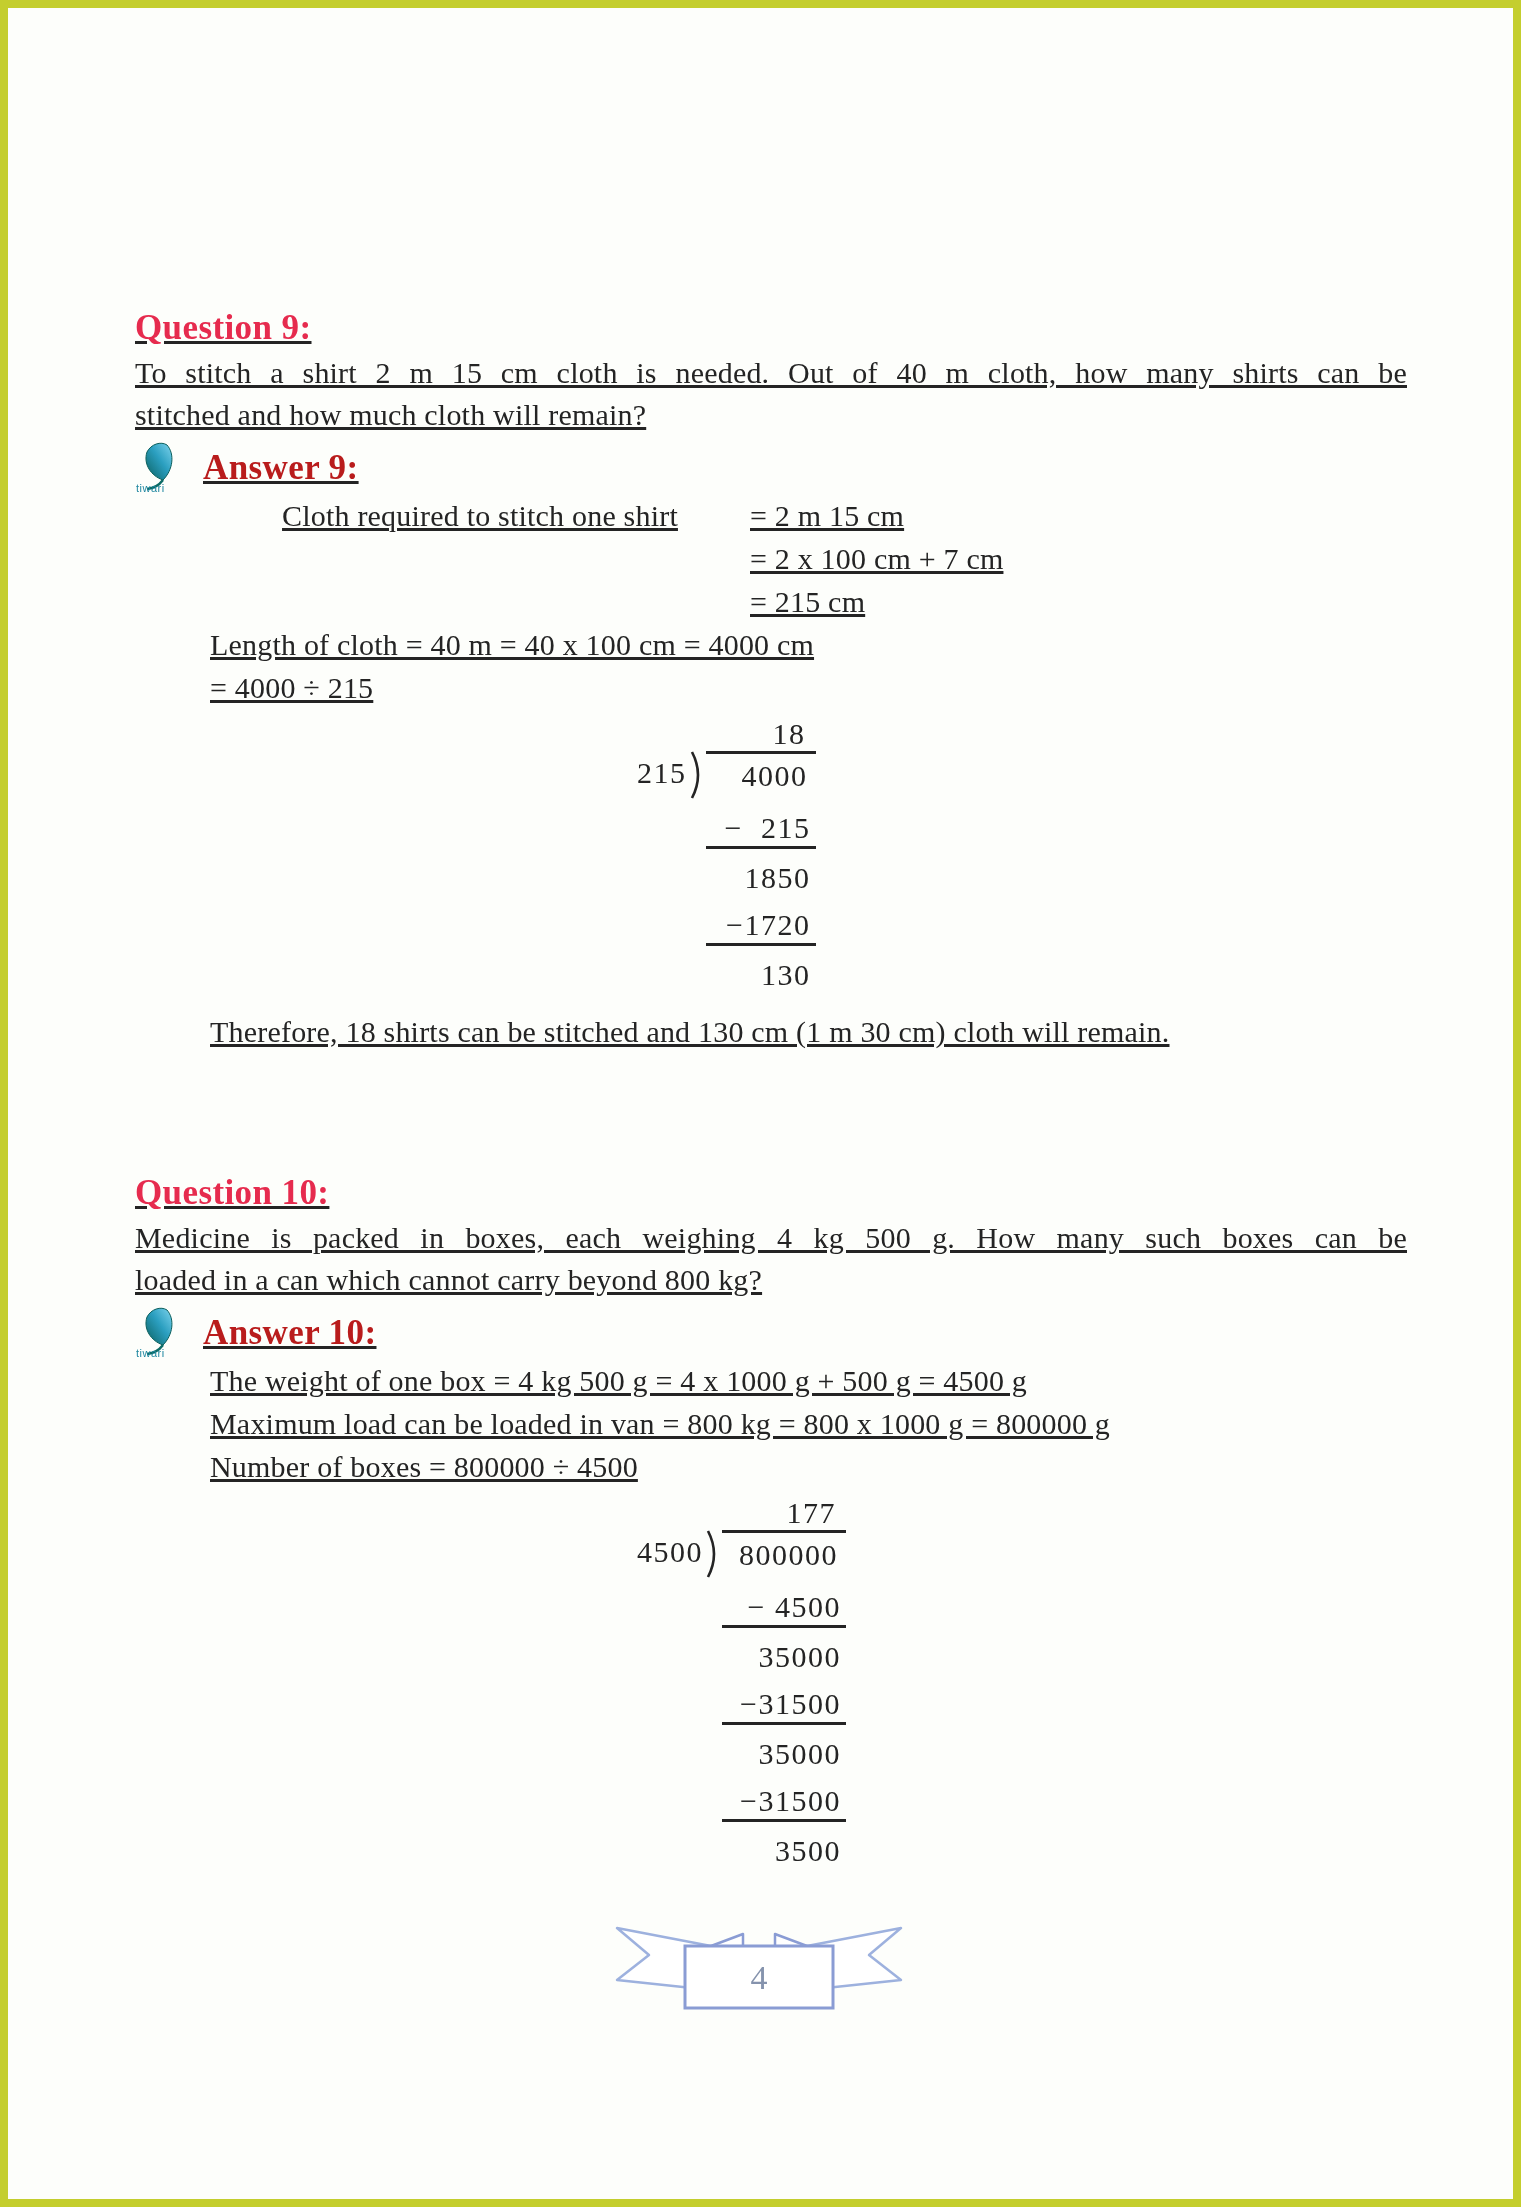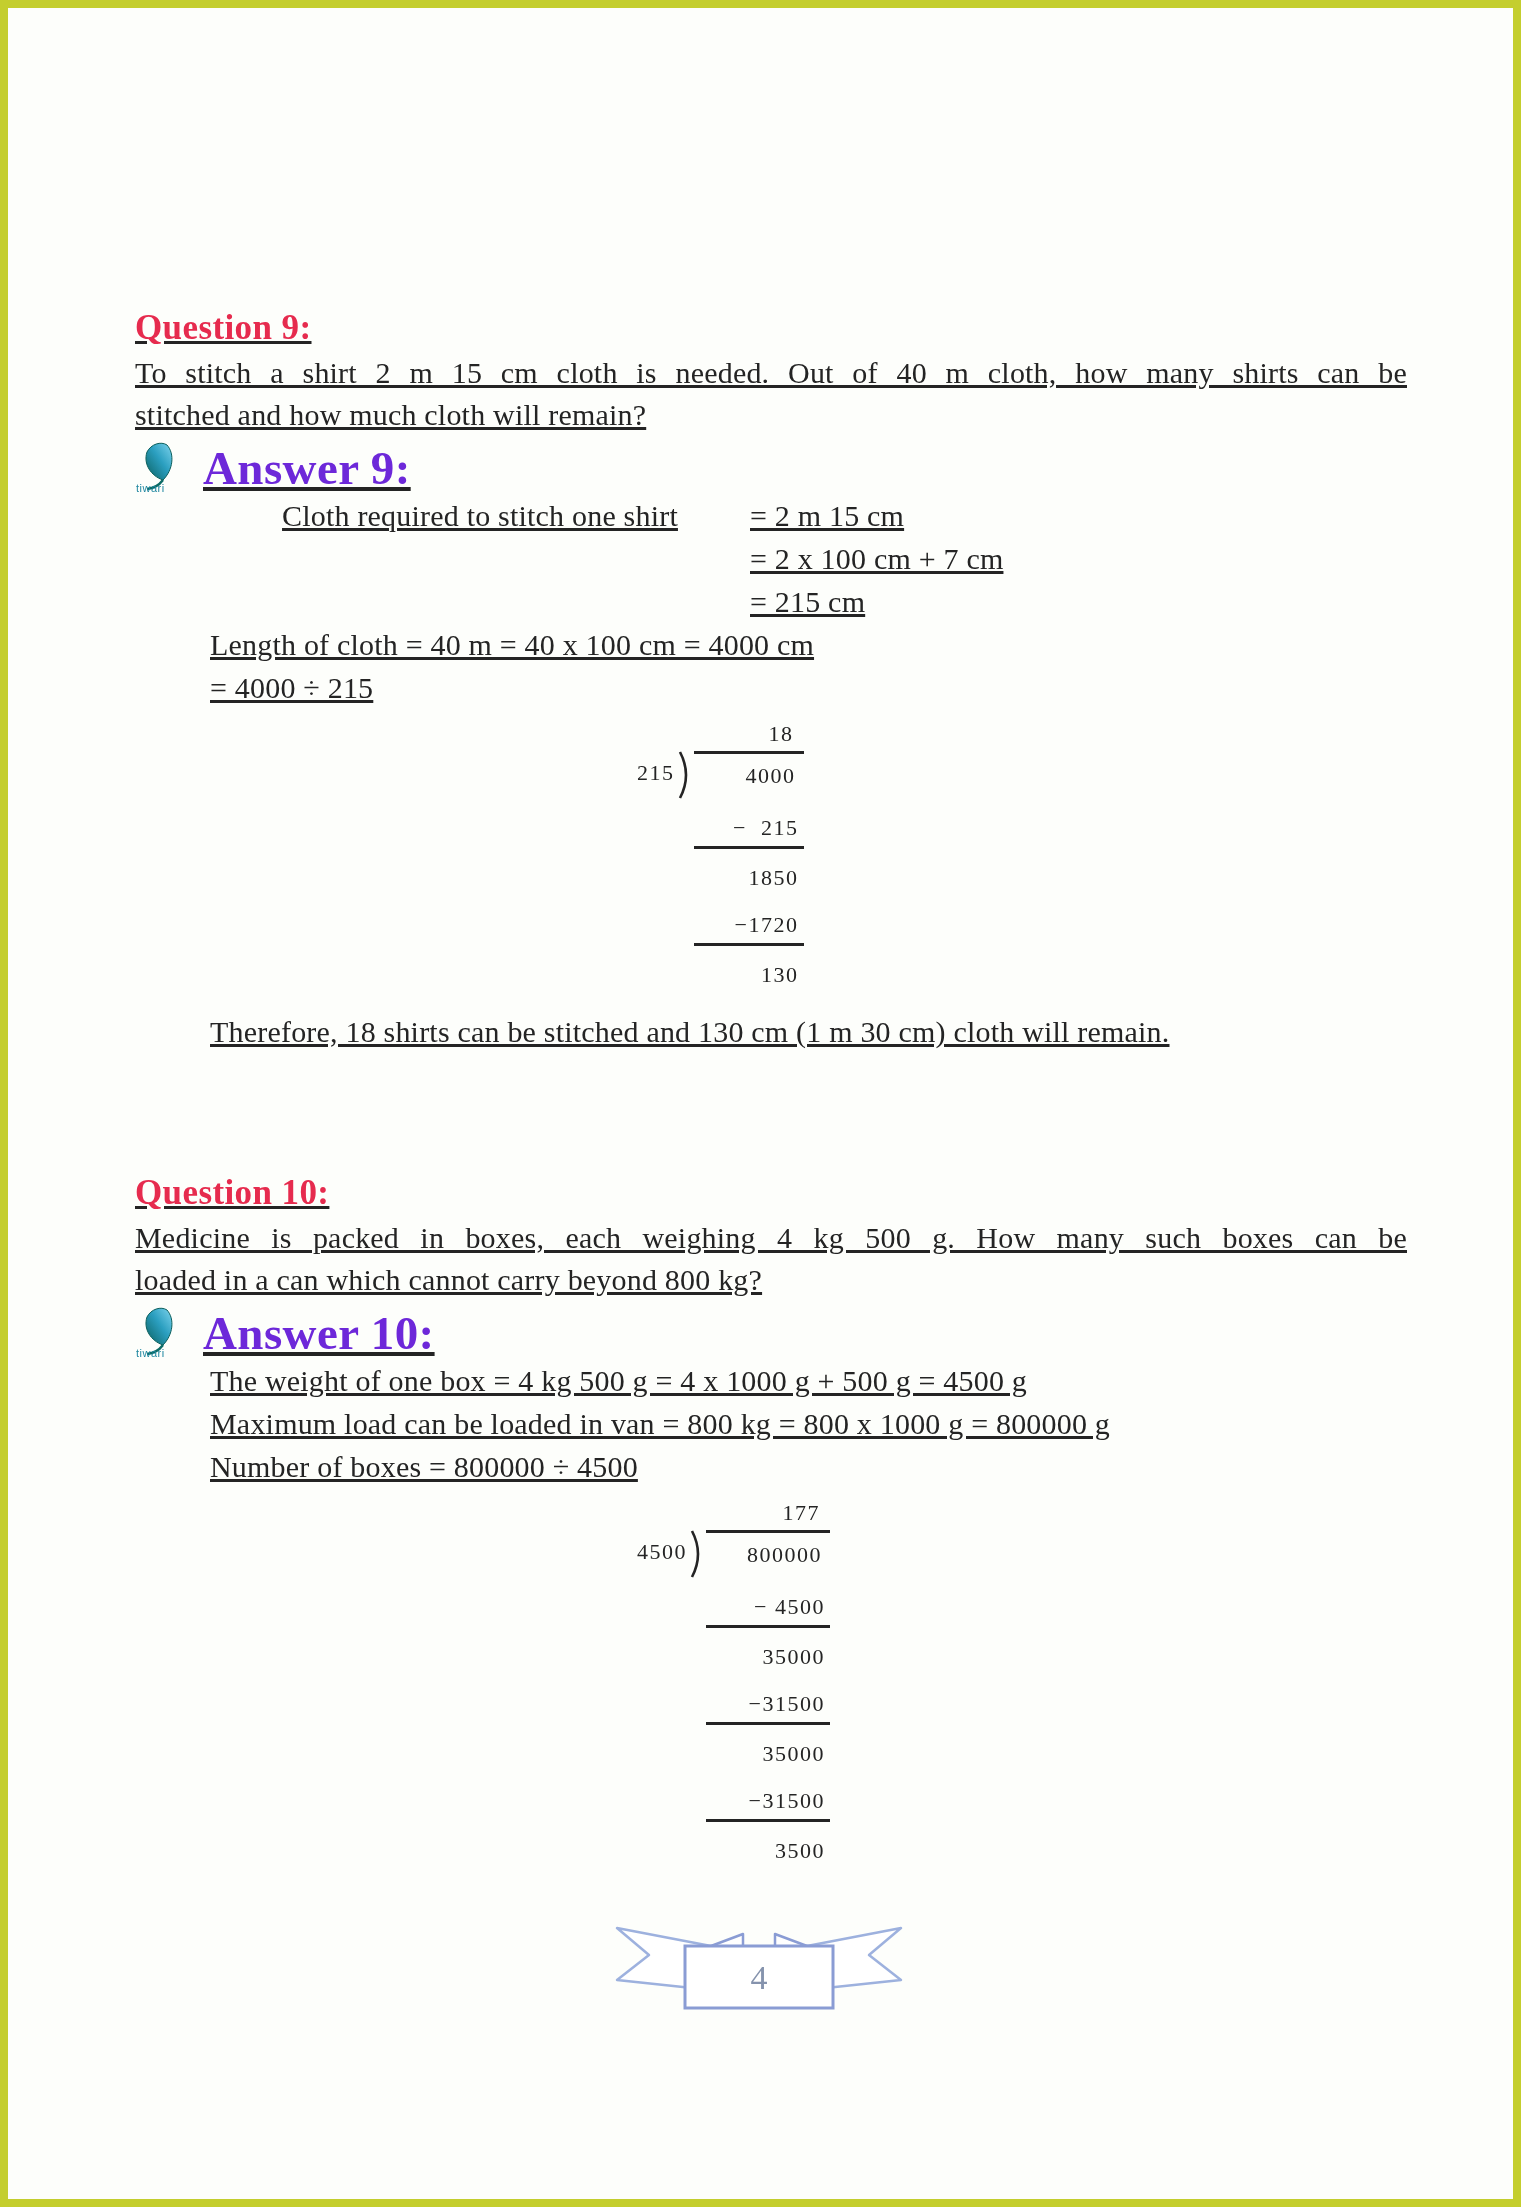--- a/index.html
+++ b/index.html
@@ -19,31 +19,31 @@
   .q-heading {
     font-size:35px; font-weight:bold; color:#e62b4e;
     line-height:40px; letter-spacing:.4px;
   }
   .sec2 .q-heading { margin-top:120px; }
 
   .q-text { margin-top:4px; font-size:30px; line-height:42px; letter-spacing:.2px; }
   .jline { text-align:justify; text-align-last:justify; }
 
   .a-row { display:flex; align-items:center; gap:24px; margin-top:6px; height:52px; }
-  .a-heading { font-size:47px; font-weight:bold; color:#6d28d9; letter-spacing:.4px; }
+  .a-heading { font-size:35px; font-weight:bold; color:#b91c1c; letter-spacing:.4px; }
   .logo { width:44px; height:52px; flex:0 0 auto; }
 
   .answer-body { margin-left:75px; font-size:30px; line-height:43px; letter-spacing:.2px; }
   .work-row { display:flex;text-align:center; }
   .work-label { width:540px; flex:0 0 auto; }
   .work-value { white-space:pre; }
 
   
   .ld { display:inline-grid; margin-left:502px; margin-top:8px;
-        font-size:22px; letter-spacing:1.5px; line-height:34px; }
+        font-size:30px; letter-spacing:1.5px; line-height:34px; }
   .ld9  { grid-template-columns:auto 110px; }
   .ld10 { grid-template-columns:auto 124px; }
   .ld-quot { grid-column:2; text-align:right; padding-right:10px; height:34px; }
   .ld-left { display:flex; align-items:flex-start; justify-content:flex-end; height:48px; }
   .ld-divisor { line-height:44px; }
   .ld-bracket { margin:0 1px 0 3px; }
   .ld-dividend {
     border-top:3px solid #242424;
     text-align:right; padding-right:8px; line-height:44px; height:48px;
   }

